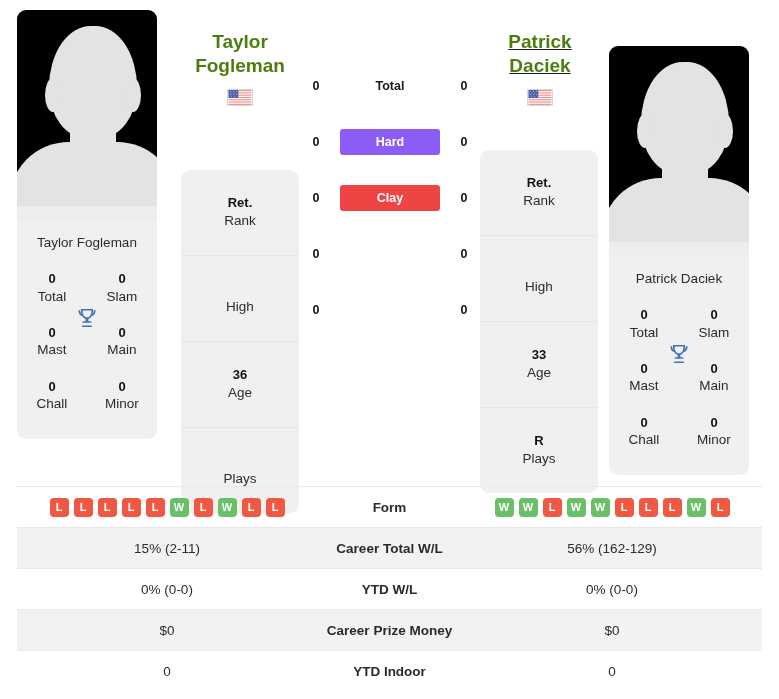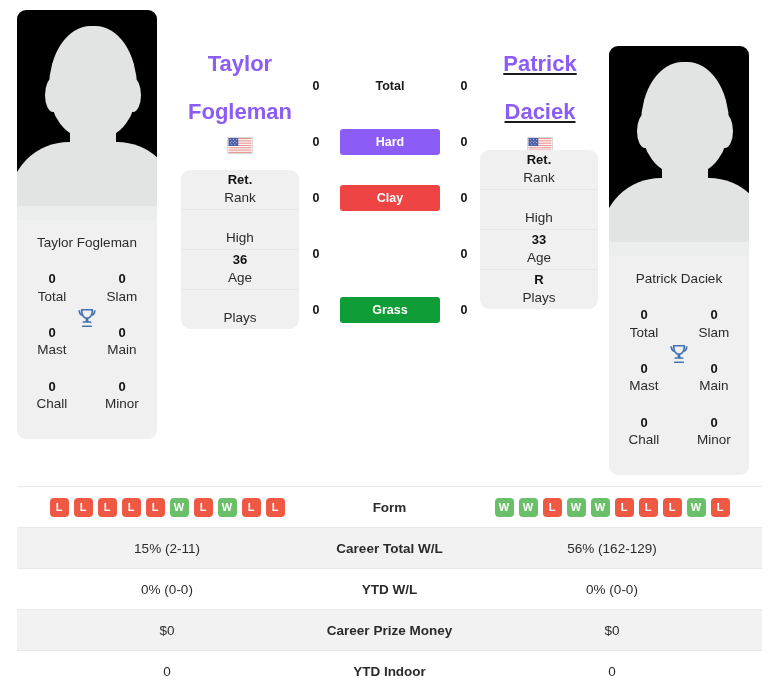--- a/index.html
+++ b/index.html
@@ -128,21 +128,21 @@
     position: absolute;
     width: 118px;
     background: #f0f0f0;
     border-radius: 9px;
     overflow: hidden;
   }
   .info-card.left  { left: 181px; top: 170px; }
   .info-card.right { left: 480px; top: 150px; }
   .info-row {
     text-align: center;
-    padding: 1px 4px;
+    padding: 24px 4px;
     border-bottom: 1px solid #e6e6e6;
   }
   .info-row:last-child { border-bottom: none; }
   .info-val {
     font-size: 13px;
     font-weight: bold;
     color: #111;
     line-height: 1.4;
     min-height: 18px;
   }
@@ -239,25 +239,24 @@
   }
 
   .player-header {
     position: absolute;
     width: 150px;
     text-align: center;
   }
   .player-header.left  { left: 165px; top: 30px; }
   .player-header.right { left: 465px; top: 30px; text-decoration: underline; }
   .player-header .pname {
-    font-size: 22px;
-    font-weight: bold;
-    color: #8b5cf6;
+    font-size: 19px;
+    font-weight: bold;
+    color: #4d7c0f;
     line-height: 1.28;
-    margin-top: 20px;
   }
   .player-header .pflag { margin-top: 9px; }
 </style>
 </head>
 <body>
 
 <div class="page">
 
   <div class="top-area">
 
@@ -462,21 +461,20 @@
           <div class="surface-num">0</div>
           <div class="surface-pill" style="background: #ef4444; color: rgb(255, 255, 255);">Clay</div>
           <div class="surface-num">0</div>
         </div>
         <div class="surface-row">
           <div class="surface-num">0</div>
           <div class="surface-num">0</div>
         </div>
         <div class="surface-row">
           <div class="surface-num">0</div>
-          <div class="surface-pill" style="background: rgb(15, 157, 55); color: rgb(255, 255, 255);">Grass</div>
           <div class="surface-num">0</div>
         </div>
       </div>
 
   </div>
 
   <table class="stats-table">
     <tbody id="stats-body">
         <tr>
           <td class="col-side">

